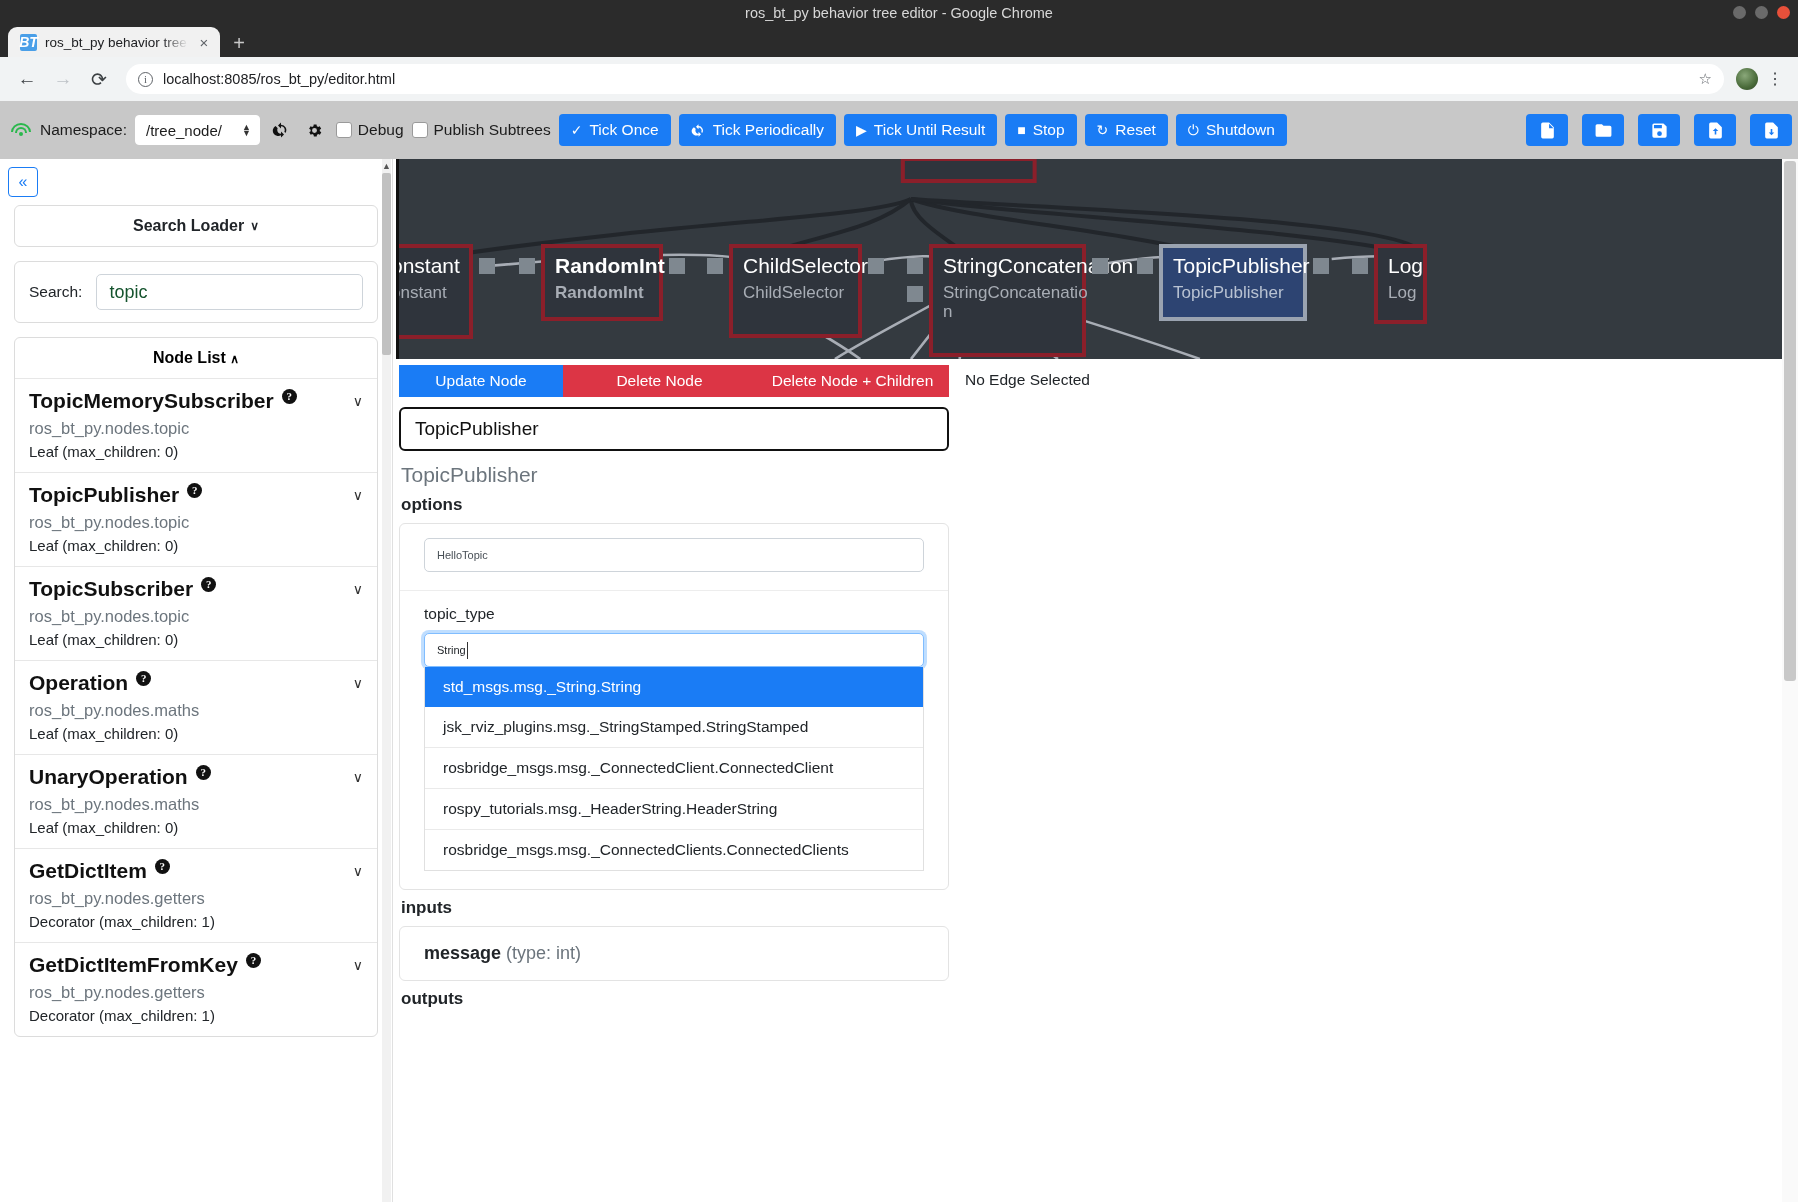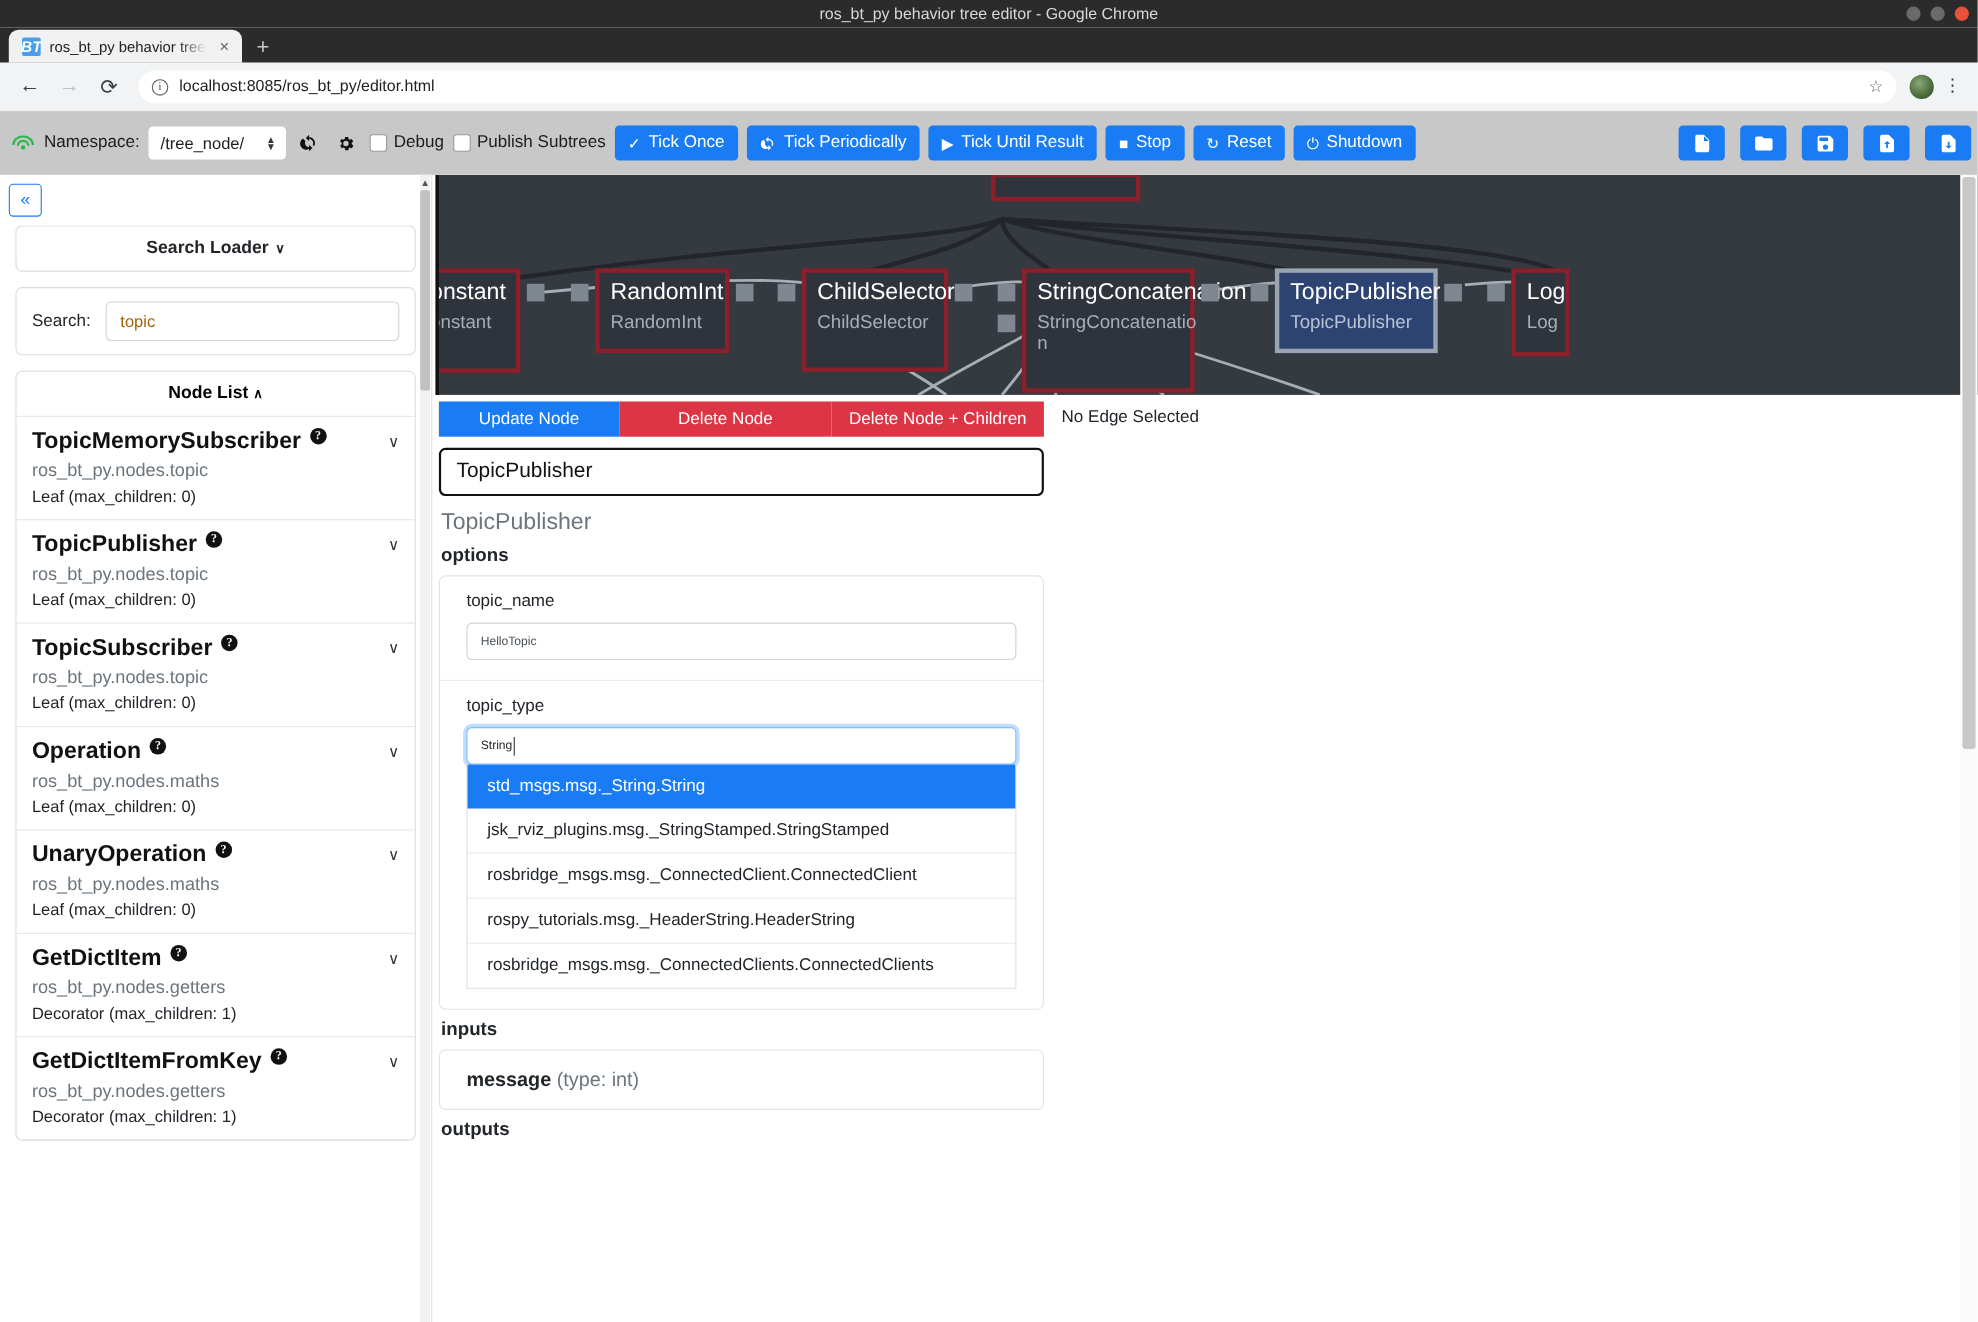--- a/index.html
+++ b/index.html
@@ -109,21 +109,21 @@
   }
   .card-head {
     text-align:center; font-weight:bold; font-size:16px; padding:11px 10px; color:#212529;
     display:flex; align-items:center; justify-content:center; gap:6px;
   }
   .chev { font-size:12px; }
   .search-row { display:flex; align-items:center; gap:14px; padding:12px 14px; }
   .search-label { font-size:15.5px; color:#212529; }
   .search-input {
     flex:1; height:36px; border:1px solid #ced4da; border-radius:5px; padding:0 12px;
-    font-size:15px; color:#a16207; display:flex; align-items:center; background:#fff;
+    font-size:18px; color:#14532d; display:flex; align-items:center; background:#fff;
   }
   .nodelist-card { border:1px solid #dcdcdc; border-radius:6px; }
   .nl-head { text-align:center; font-weight:bold; font-size:16px; padding:11px; }
   .node-item { border-top:1px solid #e7e7e7; padding:10px 14px 12px; position:relative; }
   .node-item:first-child { border-top:1px solid #e7e7e7; }
   .node-title { font-size:21px; font-weight:bold; color:#111; display:flex; align-items:center; gap:8px; }
   .help-ico {
     width:15px; height:15px; border-radius:50%; background:#111; color:#fff; font-size:11px;
     display:inline-flex; align-items:center; justify-content:center; font-weight:bold;
     position:relative; top:-5px; font-family:"Liberation Serif",serif;
@@ -452,21 +452,21 @@
         </g>
         <rect x="497" y="0" width="130" height="22" fill="#2f343c" stroke="#8b1f2a" stroke-width="4"></rect>
       </svg>
 
       <div id="bt-nodes">
           <div class="bt-node" style="left: -22px; top: 85px; width: 96px; height: 95px;">
             <div class="bt-name">onstant</div>
             <div class="bt-type">onstant</div>
           </div>
           <div class="port" style="left: 80px; top: 99px;"></div>
-          <div class="bt-node" style="left: 142px; top: 85px; width: 122px; height: 77px;">
+          <div class="bt-node" style="left: 142px; top: 85px; width: 122px; height: 77px; font-weight: bold;">
             <div class="bt-name">RandomInt</div>
             <div class="bt-type">RandomInt</div>
           </div>
           <div class="port" style="left: 120px; top: 99px;"></div>
           <div class="port" style="left: 270px; top: 99px;"></div>
           <div class="bt-node" style="left: 330px; top: 85px; width: 133px; height: 94px;">
             <div class="bt-name">ChildSelector</div>
             <div class="bt-type">ChildSelector</div>
           </div>
           <div class="port" style="left: 308px; top: 99px;"></div>
@@ -504,21 +504,20 @@
     <div class="form-area">
       <div class="name-input">
         <span>TopicPublisher</span>
       </div>
       <div class="form-type">TopicPublisher</div>
 
       <div class="sec-title">options</div>
       <div class="opt-card">
 
         <div class="opt-block">
-          <div class="opt-label">topic_name</div>
           <div class="opt-input">
             <span>HelloTopic</span>
           </div>
         </div>
 
         <div class="opt-block">
           <div class="opt-label">topic_type</div>
           <div class="opt-input focus">
             <span>String</span>
               <span class="caret"></span>

